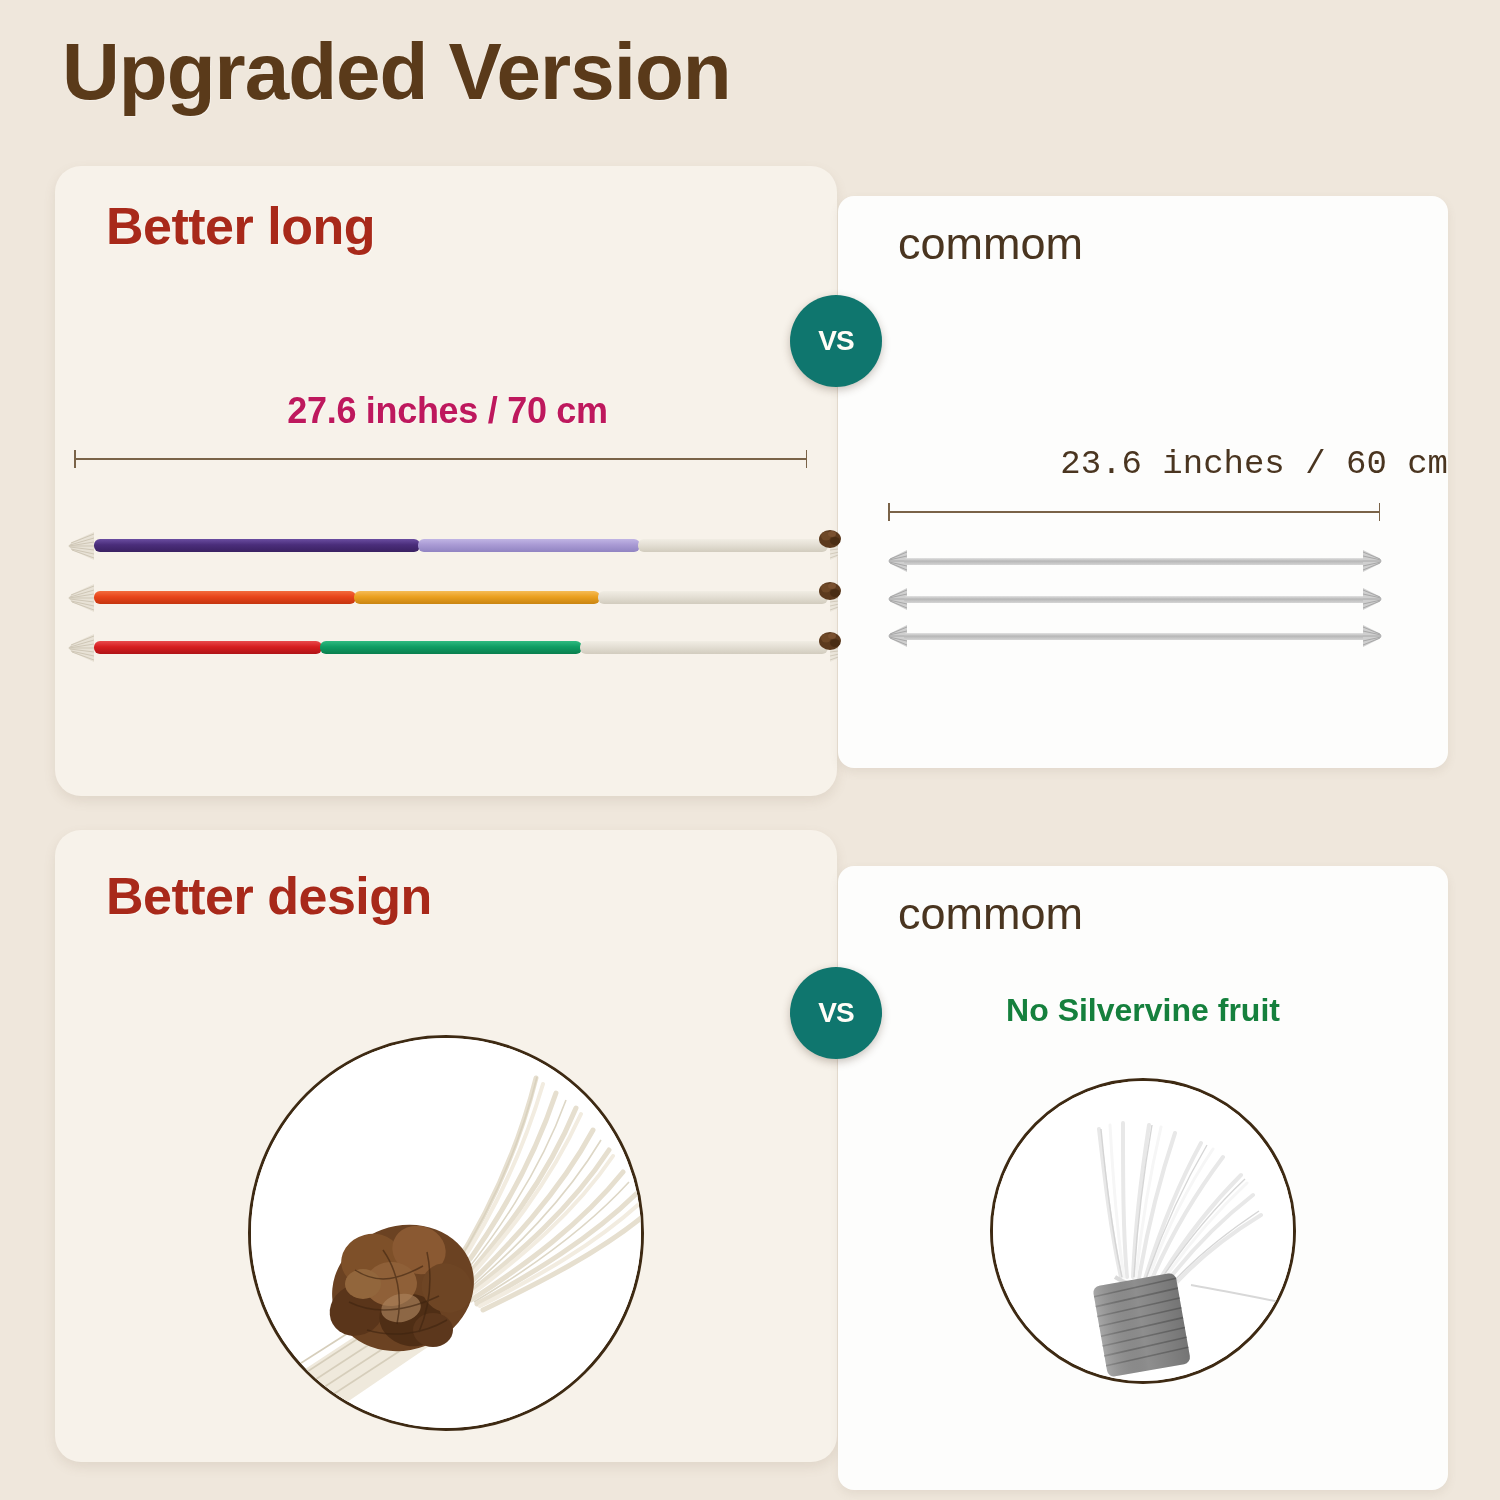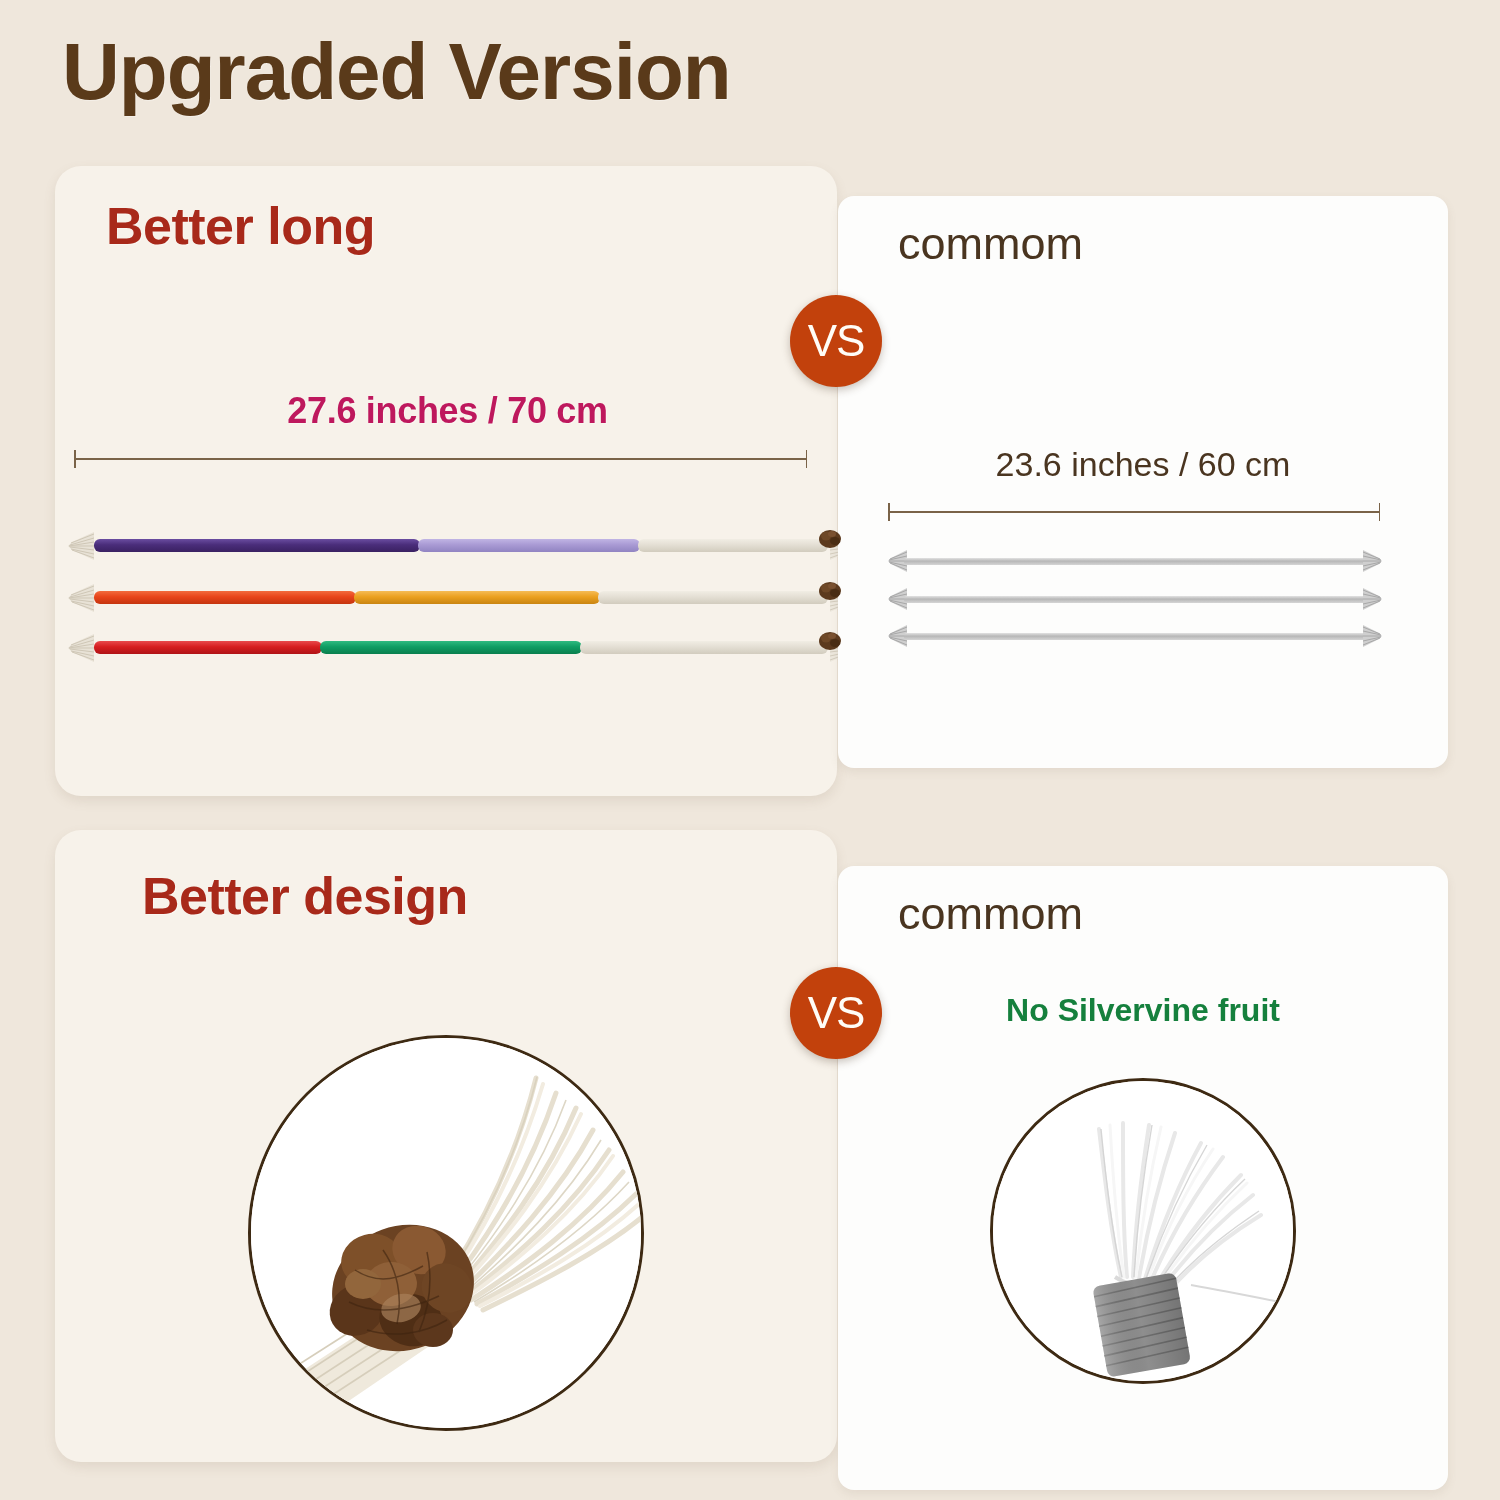--- a/index.html
+++ b/index.html
@@ -72,23 +72,23 @@
   }
   .dimline .cap {
     position:absolute; top:0; width:1.5px; height:18px; background:#7A6348;
   }
   .dimline .cap.l { left:0; }
   .dimline .cap.r { right:0; }
 
   
   .vs-badge {
     position:absolute; width:92px; height:92px; border-radius:50%;
-    background:#c2410c; color:#FFFDF7;
+    background:#0f766e; color:#FFFDF7;
     display:flex; align-items:center; justify-content:center;
-    font-size:44px; font-weight:normal; letter-spacing:-1px;
+    font-size:28px; font-weight:bold; letter-spacing:-1px;
     box-shadow:0 3px 8px rgba(60,40,20,.28); z-index:40;
   }
 
   
   .rope { position:absolute; height:22px; }
   .rope .seg {
     position:absolute; top:5px; height:13px; border-radius:6px;
   }
   .tassel { position:absolute; width:34px; height:40px; }
   .tassel svg { display:block; }
@@ -263,21 +263,21 @@
           <path d="M4 32 L26 24"></path>
         </g>
       </svg>
     </div>
   </div>
 
   <div class="card-right" id="card-common-1"></div>
 
   <div class="head-common" style="left:898px; top:218px;">commom</div>
 
-  <div class="measure-light" style="left:838px; top:445px; width:610px; text-align:center;">23.6 inches / 60 cm</div>
+  <div class="measure-light" style="left:838px; top:445px; width:610px; text-align:right;font-family:Liberation Mono, monospace;">23.6 inches / 60 cm</div>
 
   <div class="dimline" style="left:888px; top:503px; width:492px;">
     <div class="bar"></div>
     <div class="cap l"></div>
     <div class="cap r"></div>
   </div>
 
   <div class="rope-gray" style="left:884px; top:551px; width:500px;">
     <div class="tassel" style="left:0; top:-10px; width:26px;">
       <svg width="26" height="40" viewBox="0 0 26 40">
@@ -359,21 +359,21 @@
             <path d="M3 29 L20 22"></path>
         </g>
       </svg>
     </div>
   </div>
 
   <div class="vs-badge" style="left:790px; top:295px;">VS</div>
 
   <div class="card-left" id="card-better"></div>
 
-  <div class="head-red" style="left:106px; top:866px;margin-left:36px;">Better design</div>
+  <div class="head-red" style="left:106px; top:866px;">Better design</div>
 
 
   <div class="photo-circle" style="left:248px; top:1035px; width:396px; height:396px;">
     <svg width="390" height="390" viewBox="0 0 390 390">
       <rect width="390" height="390" fill="#FFFFFF"></rect>
       <g>
 
         <g stroke="#E6DFCF" stroke-width="5" fill="none" stroke-linecap="round">
           <path d="M190 250 C 230 190 265 120 285 40"></path>
           <path d="M196 252 C 240 196 280 130 305 55"></path>

